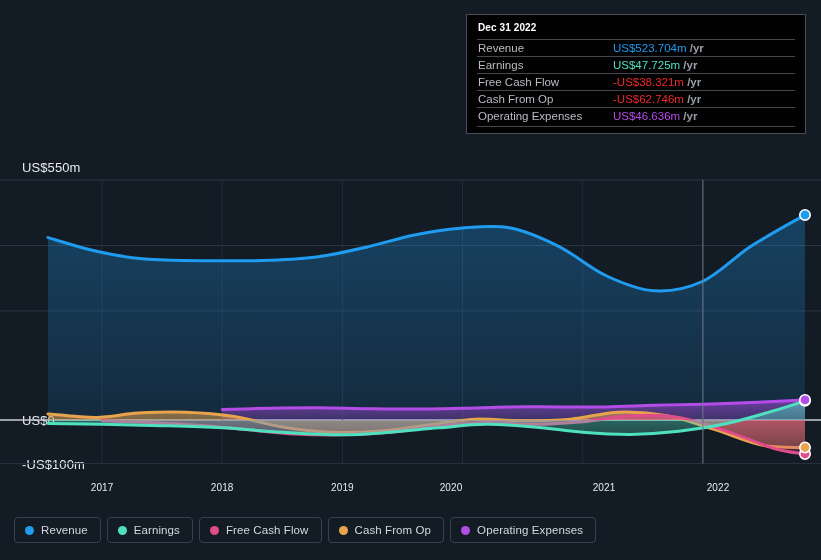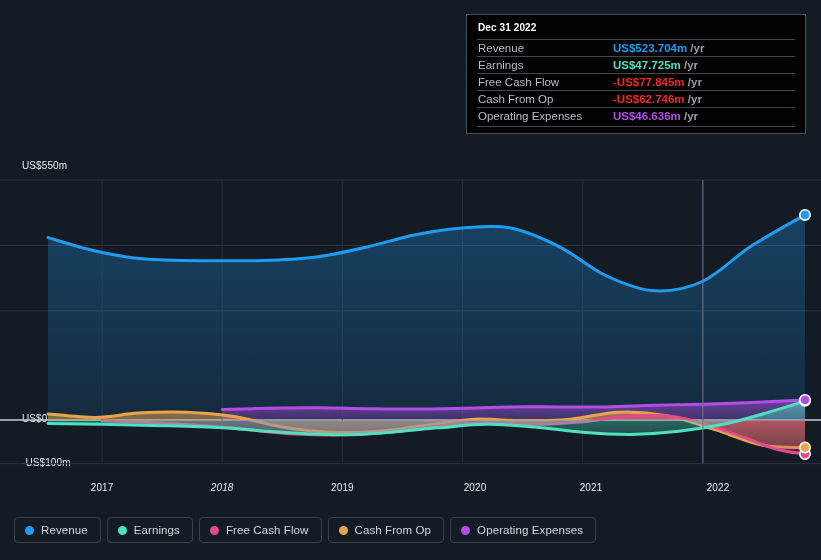--- a/index.html
+++ b/index.html
@@ -36,21 +36,21 @@
   .plot-svg {
     position: absolute;
     left: 0;
     top: 0;
     display: block;
   }
 
   
   .y-label {
     position: absolute;
-    font-size: 10px;
+    font-size: 13px;
     color: #e6eaf0;
     white-space: nowrap;
     letter-spacing: .1px;
     pointer-events: none;
   }
   #y-top    { left: 22px; top: 160px; }
   #y-zero   { left: 22px; top: 413px; }
   #y-bottom { left: 22px; top: 457px; }
 
   
@@ -98,21 +98,21 @@
     padding: 2px 0 2px 1px;
     font-size: 11.5px;
     vertical-align: baseline;
   }
   .tt-label {
     color: #b9bcc2;
     width: 123px;
     white-space: nowrap;
   }
   .tt-val { white-space: nowrap; }
-  .tt-val b { font-weight: bold; padding-left: 12px; }
+  .tt-val b { font-weight: normal; padding-left: 12px; }
   .tt-unit { color: #9a9ea6; font-weight: bold; }
   .tt-foot-rule { height: 1px; border-top: 1px solid #43474e; margin-top: 2px; }
 
   
   .legend {
     position: absolute;
     left: 14px;
     top: 517px;
     display: flex;
     gap: 6px;
@@ -220,42 +220,42 @@
           <circle cx="805.0" cy="240.8" r="5.2" fill="#4fe0c0" stroke="#ffffff" stroke-width="1.6"></circle>
           <circle cx="805.0" cy="294.0" r="5.2" fill="#e04c8a" stroke="#ffffff" stroke-width="1.6"></circle>
           <circle cx="805.0" cy="287.5" r="5.2" fill="#e8a44c" stroke="#ffffff" stroke-width="1.6"></circle>
           <circle cx="805.0" cy="239.9" r="5.2" fill="#b44ce8" stroke="#ffffff" stroke-width="1.6"></circle>
         </g>
       </svg>
   </div>
 
   <div class="x-axis" id="x-axis">
       <div class="x-label" style="left: 102.1px;">2017</div>
-      <div class="x-label" style="left: 222.2px; font-style: italic;">2018</div>
+      <div class="x-label" style="left: 222.2px;">2018</div>
       <div class="x-label" style="left: 342.4px;">2019</div>
-      <div class="x-label" style="left: 475px;">2020</div>
-      <div class="x-label" style="left: 591px;">2021</div>
+      <div class="x-label" style="left: 451px;">2020</div>
+      <div class="x-label" style="left: 604px;">2021</div>
       <div class="x-label" style="left: 718px;">2022</div>
     </div>
 
   <div class="tooltip">
     <div class="tt-title">Dec 31 2022</div>
     <table class="tt-table">
       <tbody id="tt-body">
           <tr>
             <td class="tt-label">Revenue</td>
             <td class="tt-val"><b style="color: rgb(31, 156, 240);">US$523.704m</b><span class="tt-unit"> /yr</span></td>
           </tr>
           <tr>
             <td class="tt-label">Earnings</td>
             <td class="tt-val"><b style="color: rgb(79, 224, 192); margin-top: 32px;">US$47.725m</b><span class="tt-unit"> /yr</span></td>
           </tr>
           <tr>
             <td class="tt-label">Free Cash Flow</td>
-            <td class="tt-val"><b style="color: rgb(239, 42, 42);">-US$77.845m</b><span class="tt-unit"> /yr</span></td>
+            <td class="tt-val"><b style="color: rgb(239, 42, 42);">-US$38.321m</b><span class="tt-unit"> /yr</span></td>
           </tr>
           <tr>
             <td class="tt-label">Cash From Op</td>
             <td class="tt-val"><b style="color: rgb(239, 42, 42);">-US$62.746m</b><span class="tt-unit"> /yr</span></td>
           </tr>
           <tr>
             <td class="tt-label">Operating Expenses</td>
             <td class="tt-val"><b style="color: rgb(180, 76, 232);">US$46.636m</b><span class="tt-unit"> /yr</span></td>
           </tr>
         </tbody>

